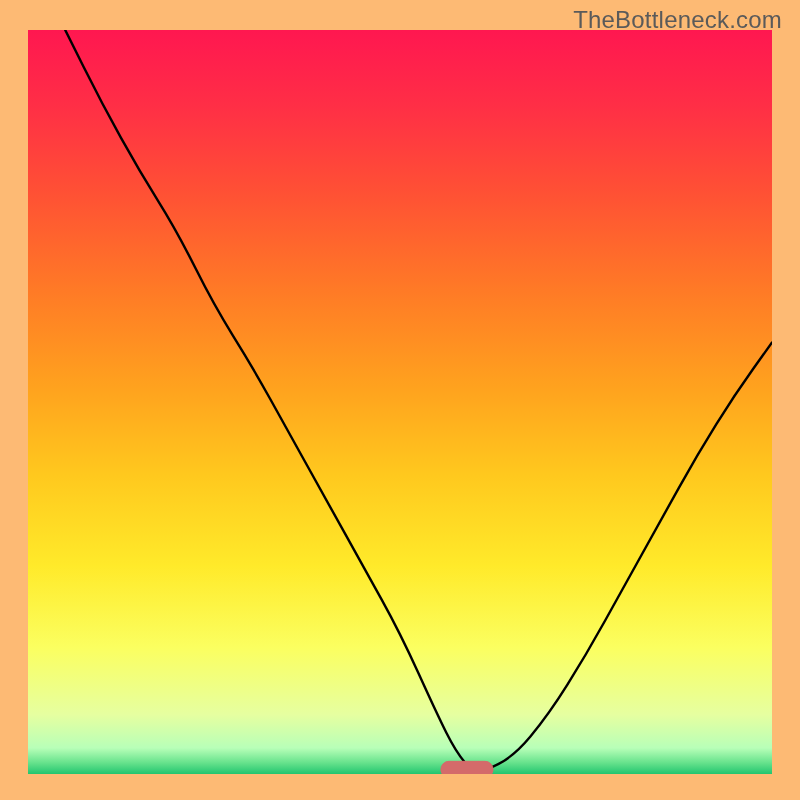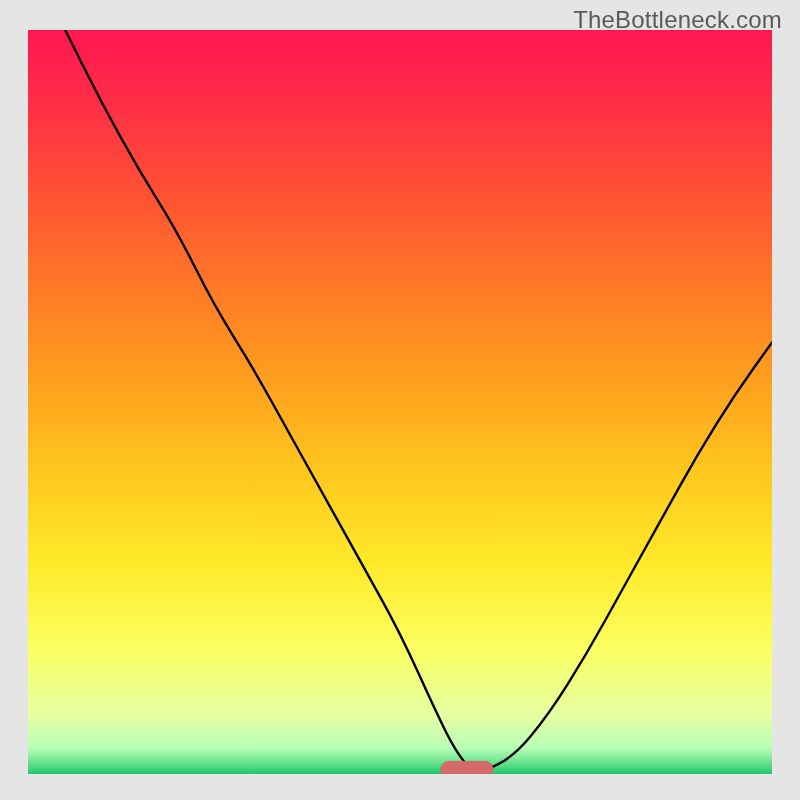--- a/index.html
+++ b/index.html
@@ -1,21 +1,21 @@
 <!DOCTYPE html>
 <html><head>
 <meta charset="utf-8">
 <style>
   * { margin: 0; padding: 0; box-sizing: border-box; }
   html, body { width: 800px; height: 800px; overflow: hidden; background: #000; }
   .container {
     position: relative;
     width: 800px;
     height: 800px;
-    background: #e5e5e5;
+    background: #fdba74;
     padding-left: 8px;
   }
   .watermark {
     position: absolute;
     top: 6px;
     right: 18px;
     font-family: Arial, Helvetica, sans-serif;
     font-size: 24px;
     color: #5a5a5a;
     font-weight: 500;

